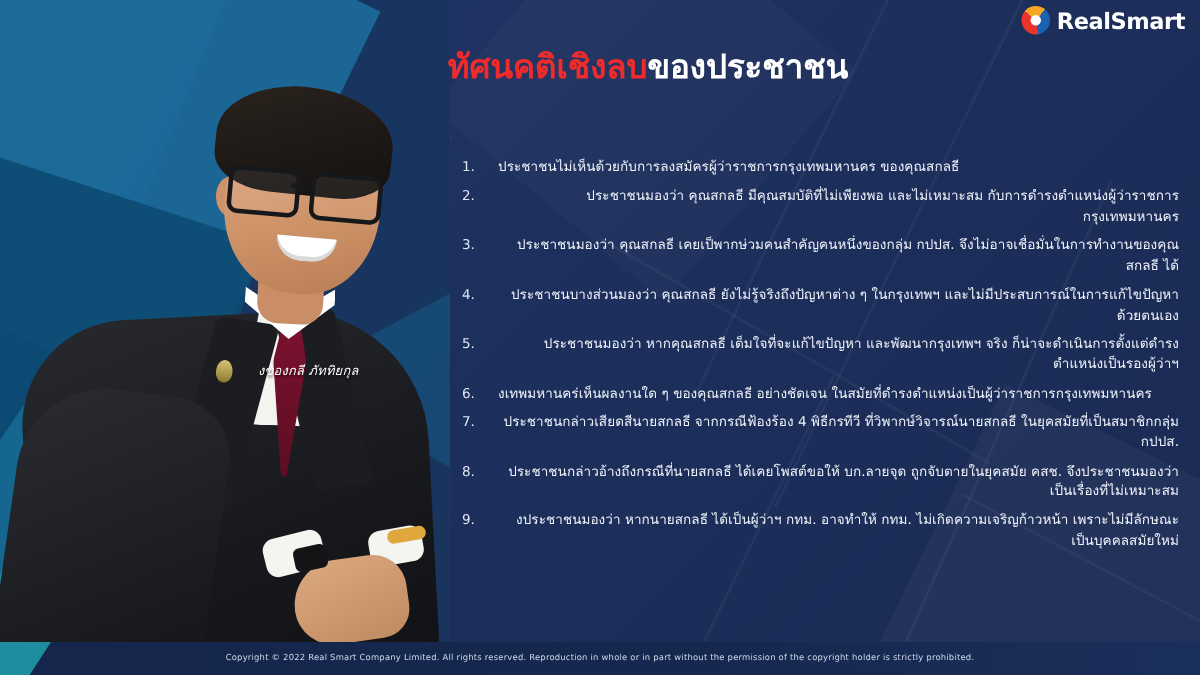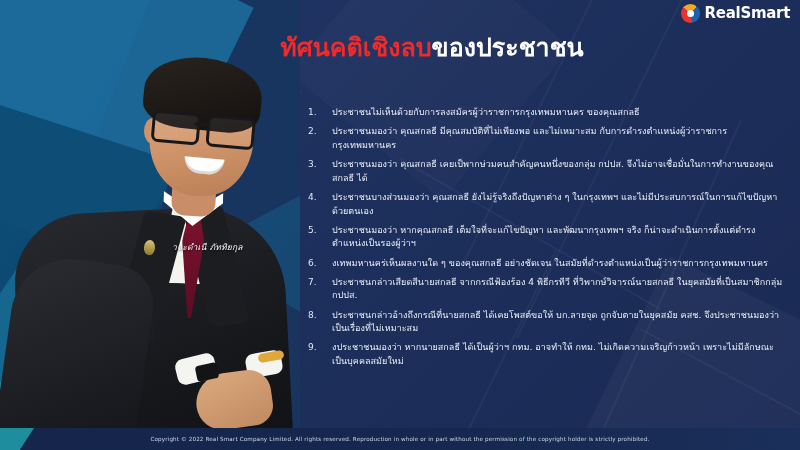--- a/index.html
+++ b/index.html
@@ -169,57 +169,57 @@
     font-size:8.5px;color:#ffffff;font-style:italic;letter-spacing:.2px;
     text-shadow:0 1px 2px rgba(0,0,0,.7);white-space:nowrap;
   }
 
   
   .header-credit{
     position:absolute;right:118px;top:8px;
     font-size:8.5px;color:#d9e2f2;white-space:nowrap;letter-spacing:.1px;
   }
   .brand{
-    position:absolute;right:10px;top:4px;display:flex;gap:5px;
+    position:absolute;right:10px;top:4px;display:flex;align-items:center;gap:5px;
   }
   .brand-mark{
     width:19px;height:19px;border-radius:50%;position:relative;overflow:hidden;
     background:conic-gradient(from 200deg,#e8342c 0deg 110deg,#f5a623 110deg 200deg,#1b63b0 200deg 330deg,#e8342c 330deg 360deg);
   }
   .brand-mark::after{
     content:"";position:absolute;left:50%;top:50%;
     width:7px;height:7px;margin:-3.5px 0 0 -3.5px;border-radius:50%;
     background:#ffffff;
   }
   .brand-text{
     font-size:15px;font-weight:bold;color:#ffffff;letter-spacing:-.3px;
   }
   .brand-text .smart{color:#ffffff;}
 
   
   .title{
     position:absolute;left:232px;top:34px;width:400px;
-    text-align:center;font-size:25px;font-weight:bold;line-height:1.1;
+    text-align:center;font-size:22px;font-weight:bold;line-height:1.1;
     white-space:nowrap;
   }
   .title .neg{color:#ef2b2b;}
   .title .rest{color:#ffffff;}
 
   
   .list{
     position:absolute;left:308px;top:106px;width:478px;
   }
   .li{
     display:flex;align-items:flex-start;margin-bottom:5.5px;
   }
   .li .num{
     width:24px;flex:0 0 24px;font-size:9px;color:#dfe7f5;line-height:1.5;
   }
   .li .txt{
-    font-size:9px;color:#eef2fa;line-height:1.52;letter-spacing:.05px;
+    font-size:9px;color:#eef2fa;line-height:1.52;letter-spacing:.05px;text-align:right;
   }
 
   
   .footer{
     position:absolute;left:0;bottom:0;width:800px;height:22px;
     background:#152murky;
   }
   .footer{
     background:linear-gradient(90deg,#15254c 0%,#16284f 60%,#1a2f5a 100%);
   }
@@ -282,21 +282,21 @@
         <div class="lens r"></div>
       </div>
       <div class="cuff-r"></div>
       <div class="cuff-l"></div>
       <div class="hands"></div>
       <div class="watch"></div>
       <div class="band"></div>
     </div>
   </div>
 
-  <div class="name-caption">าจะดำเนี ภัททิยกุล</div>
+  <div class="name-caption">งของกลี ภัททิยกุล</div>
 
   <div class="brand">
     <div class="brand-mark"></div>
     <div class="brand-text"><span>Real</span><span class="smart">Smart</span></div>
   </div>
 
   <div class="title">
     <span class="neg">ทัศนคติเชิงลบ</span><span class="rest">ของประชาชน</span>
   </div>
 

